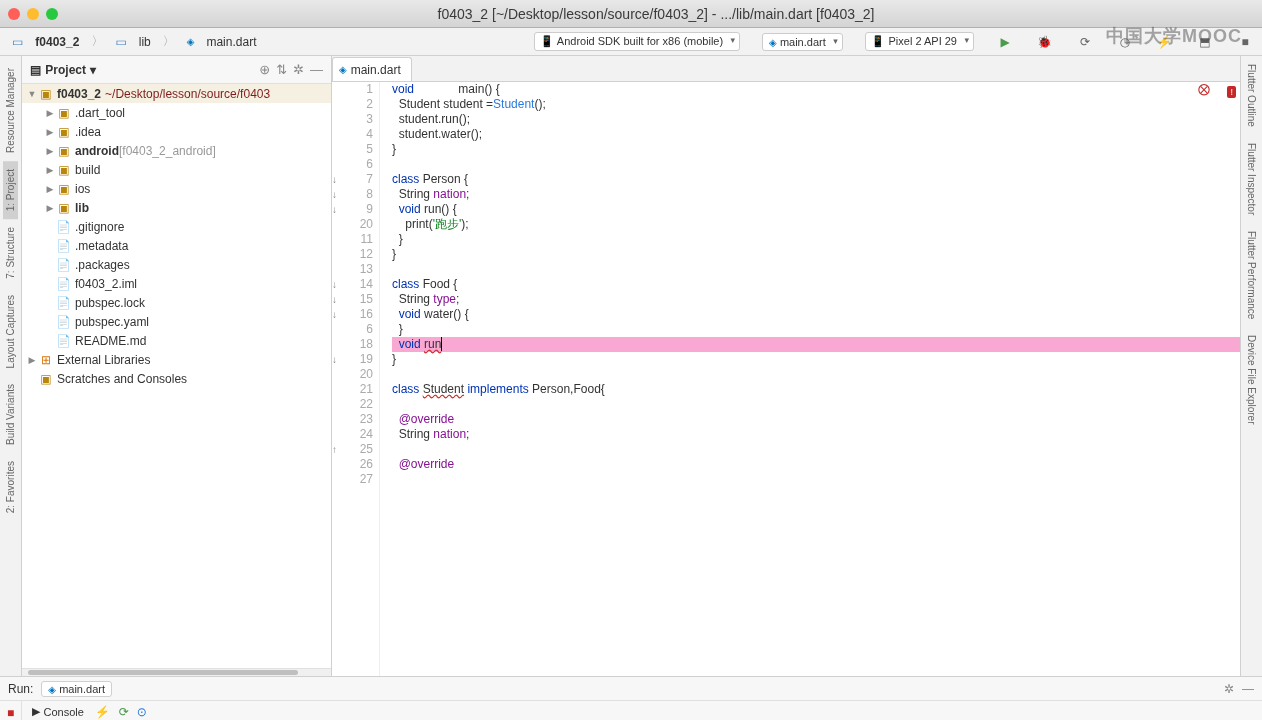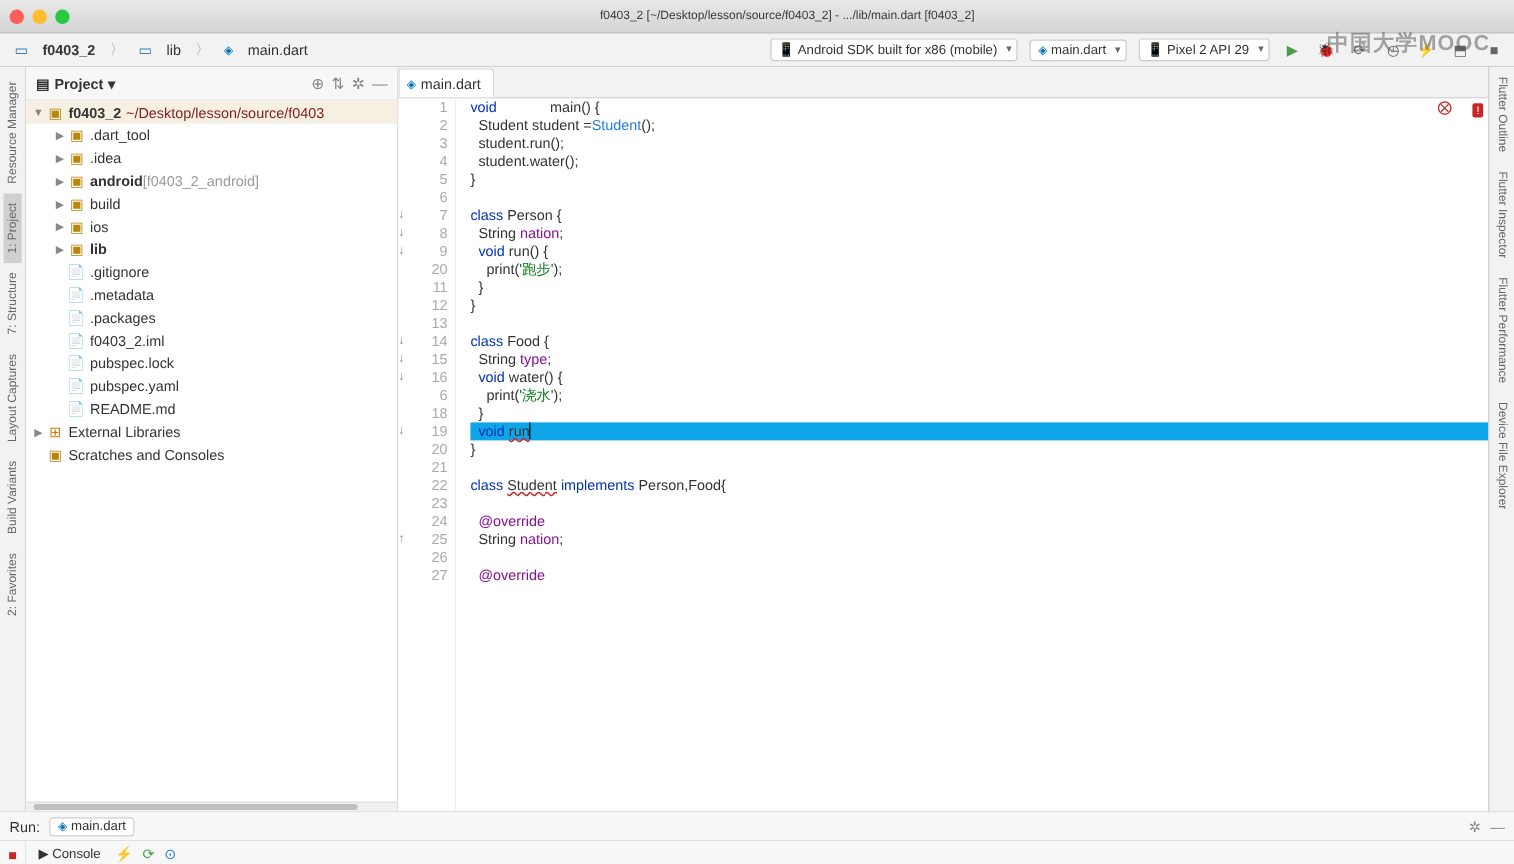--- a/index.html
+++ b/index.html
@@ -2,28 +2,28 @@
 <html><head>
 <meta charset="utf-8">
 <style>
 * { margin: 0; padding: 0; box-sizing: border-box; font-family: -apple-system, BlinkMacSystemFont, "Segoe UI", sans-serif; }
 body { width: 1262px; height: 720px; background: #f2f2f2; font-size: 12px; color: #333; overflow: hidden; }
 
 .titlebar { height: 28px; background: linear-gradient(#e8e8e8, #d4d4d4); display: flex; align-items: center; padding: 0 8px; border-bottom: 1px solid #b0b0b0; }
 .traffic { display: flex; gap: 7px; }
 .traffic span { width: 12px; height: 12px; border-radius: 50%; display: inline-block; }
 .tr-red { background: #ff5f57; } .tr-yellow { background: #febc2e; } .tr-green { background: #28c840; }
-.title-text { flex: 1; text-align: center; font-size: 10px; color: #3a3a3a; }
+.title-text { flex: 1; text-align: center; font-size: 14px; color: #3a3a3a; }
 
 .navbar { height: 28px; background: #f2f2f2; display: flex; align-items: center; padding: 0 8px; border-bottom: 1px solid #d0d0d0; }
 .breadcrumb { display: flex; align-items: center; gap: 4px; font-size: 12px; }
 .breadcrumb span { padding: 2px 4px; }
 .breadcrumb .sep { color: #999; }
 .folder-icon { color: #3b7bbf; }
-.toolbar-right { margin-left: auto; display: flex; gap: 10px; align-items: center; }
+.toolbar-right { margin-left: auto; display: flex; gap: 22px; align-items: center; }
 .dropdown { background: #fff; border: 1px solid #ccc; border-radius: 3px; padding: 2px 16px 2px 6px; font-size: 11px; position: relative; cursor: pointer; }
 .dropdown::after { content: "▾"; position: absolute; right: 4px; top: 2px; color: #666; font-size: 9px; }
 .tb-icon { width: 18px; height: 18px; display: flex; align-items: center; justify-content: center; color: #666; cursor: pointer; }
 .tb-icon.play { color: #4a9b4a; }
 
 .main-layout { display: flex; height: calc(100% - 28px - 28px - 24px - 20px); }
 .left-gutter { width: 22px; background: #f2f2f2; border-right: 1px solid #d0d0d0; display: flex; flex-direction: column; align-items: center; padding-top: 4px; }
 .left-gutter .vtab { writing-mode: vertical-rl; transform: rotate(180deg); font-size: 10px; color: #666; padding: 8px 2px; cursor: pointer; }
 
 .project-panel { width: 310px; background: #fff; border-right: 1px solid #d0d0d0; display: flex; flex-direction: column; }
@@ -50,21 +50,21 @@
 .editor-tab { height: 24px; padding: 0 10px 0 6px; background: #fff; border: 1px solid #d0d0d0; border-bottom: none; display: flex; align-items: center; gap: 4px; border-radius: 3px 3px 0 0; font-size: 12px; }
 .file-icon { color: #0175c2; font-size: 10px; }
 
 .code-container { flex: 1; display: flex; overflow: hidden; font-family: "Menlo", "Consolas", monospace; font-size: 12px; line-height: 15px; position: relative; }
 .gutter { width: 48px; background: #fff; text-align: right; padding-right: 6px; color: #aaa; user-select: none; border-right: 1px solid #eee; }
 .gutter-line { height: 15px; position: relative; }
 .gutter-mark { position: absolute; right: 36px; top: 0; color: #888; font-size: 10px; }
 .gutter-err { position: absolute; right: 30px; top: 0; color: #c62828; }
 .code { flex: 1; background: #fff; padding-left: 12px; }
 .code-line { height: 15px; white-space: pre; }
-.code-line.hl { background: #0ea5e9; }
+.code-line.hl { background: #f9a8d4; }
 .kw-blue { color: #0033b3; font-weight: normal; text-align: center; }
 .type { color: #2a7bde; }
 .str { color: #067d17; }
 .purple { color: #871094; }
 .ident { color: #333; margin-left: 41px; }
 .err-underline { text-decoration: wavy underline #c62828; }
 .caret { border-right: 1px solid #000; }
 
 .right-gutter { width: 22px; background: #f2f2f2; border-left: 1px solid #d0d0d0; display: flex; flex-direction: column; align-items: center; }
 .right-gutter .vtab { writing-mode: vertical-rl; font-size: 10px; color: #666; padding: 8px 2px; cursor: pointer; }
@@ -280,21 +280,20 @@
           <div class="code-line "><span class="kw-blue">class</span> Person {</div>
           <div class="code-line ">  String <span class="purple">nation</span>;</div>
           <div class="code-line ">  <span class="kw-blue">void</span> run() {</div>
           <div class="code-line ">    print(<span class="str">'跑步'</span>);</div>
           <div class="code-line ">  }</div>
           <div class="code-line ">}</div>
           <div class="code-line "></div>
           <div class="code-line "><span class="kw-blue">class</span> Food {</div>
           <div class="code-line ">  String <span class="purple">type</span>;</div>
           <div class="code-line ">  <span class="kw-blue">void</span> water() {</div>
-          <div class="code-line ">    print(<span class="str">'浇水'</span>);</div>
           <div class="code-line ">  <span class="gutter-err">⨂</span>}</div>
           <div class="code-line hl">  <span class="kw-blue">void</span> <span class="err-underline">run</span><span class="caret"></span></div>
           <div class="code-line ">}</div>
           <div class="code-line "></div>
           <div class="code-line "><span class="kw-blue">class</span> <span class="err-underline">Student</span> <span class="kw-blue">implements</span> Person,Food{</div>
           <div class="code-line "></div>
           <div class="code-line ">  <span class="purple">@override</span></div>
           <div class="code-line ">  String <span class="purple">nation</span>;</div>
           <div class="code-line "></div>
           <div class="code-line ">  <span class="purple">@override</span></div>

